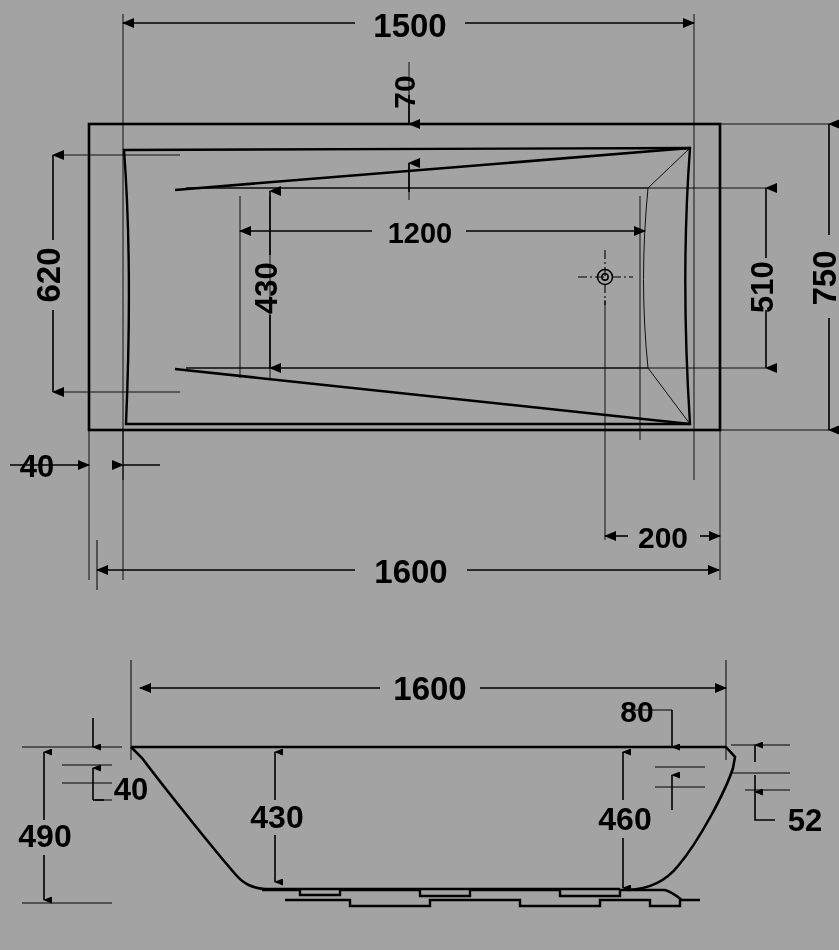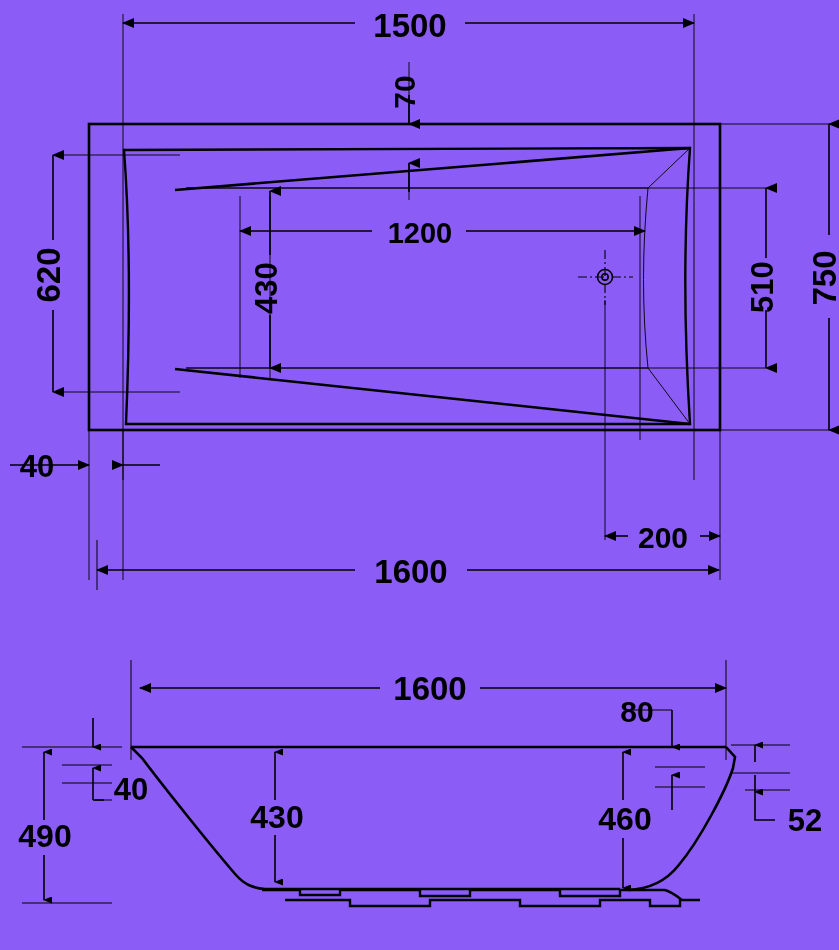--- a/index.html
+++ b/index.html
@@ -1,17 +1,17 @@
 <!DOCTYPE html>
 <html><head>
 <meta charset="utf-8">
 <style>
   html,body{margin:0;padding:0;background:#ffffff;}
   body{width:839px;height:950px;font-family:"Liberation Sans",sans-serif;}
-  #stage{position:relative;width:839px;height:950px;overflow:hidden;background:#8b5cf6;}
+  #stage{position:relative;width:839px;height:950px;overflow:hidden;background:#a3a3a3;}
   svg{display:block;}
   .dimtext{font-family:"Liberation Sans",sans-serif;font-weight:bold;fill:#000;}
 </style>
 </head>
 <body>
 
 <div id="stage">
 <svg width="839" height="950" viewBox="0 0 839 950">
   <defs>
     <marker id="arrR" markerWidth="12" markerHeight="10" refX="11" refY="5" orient="auto" markerUnits="userSpaceOnUse">

